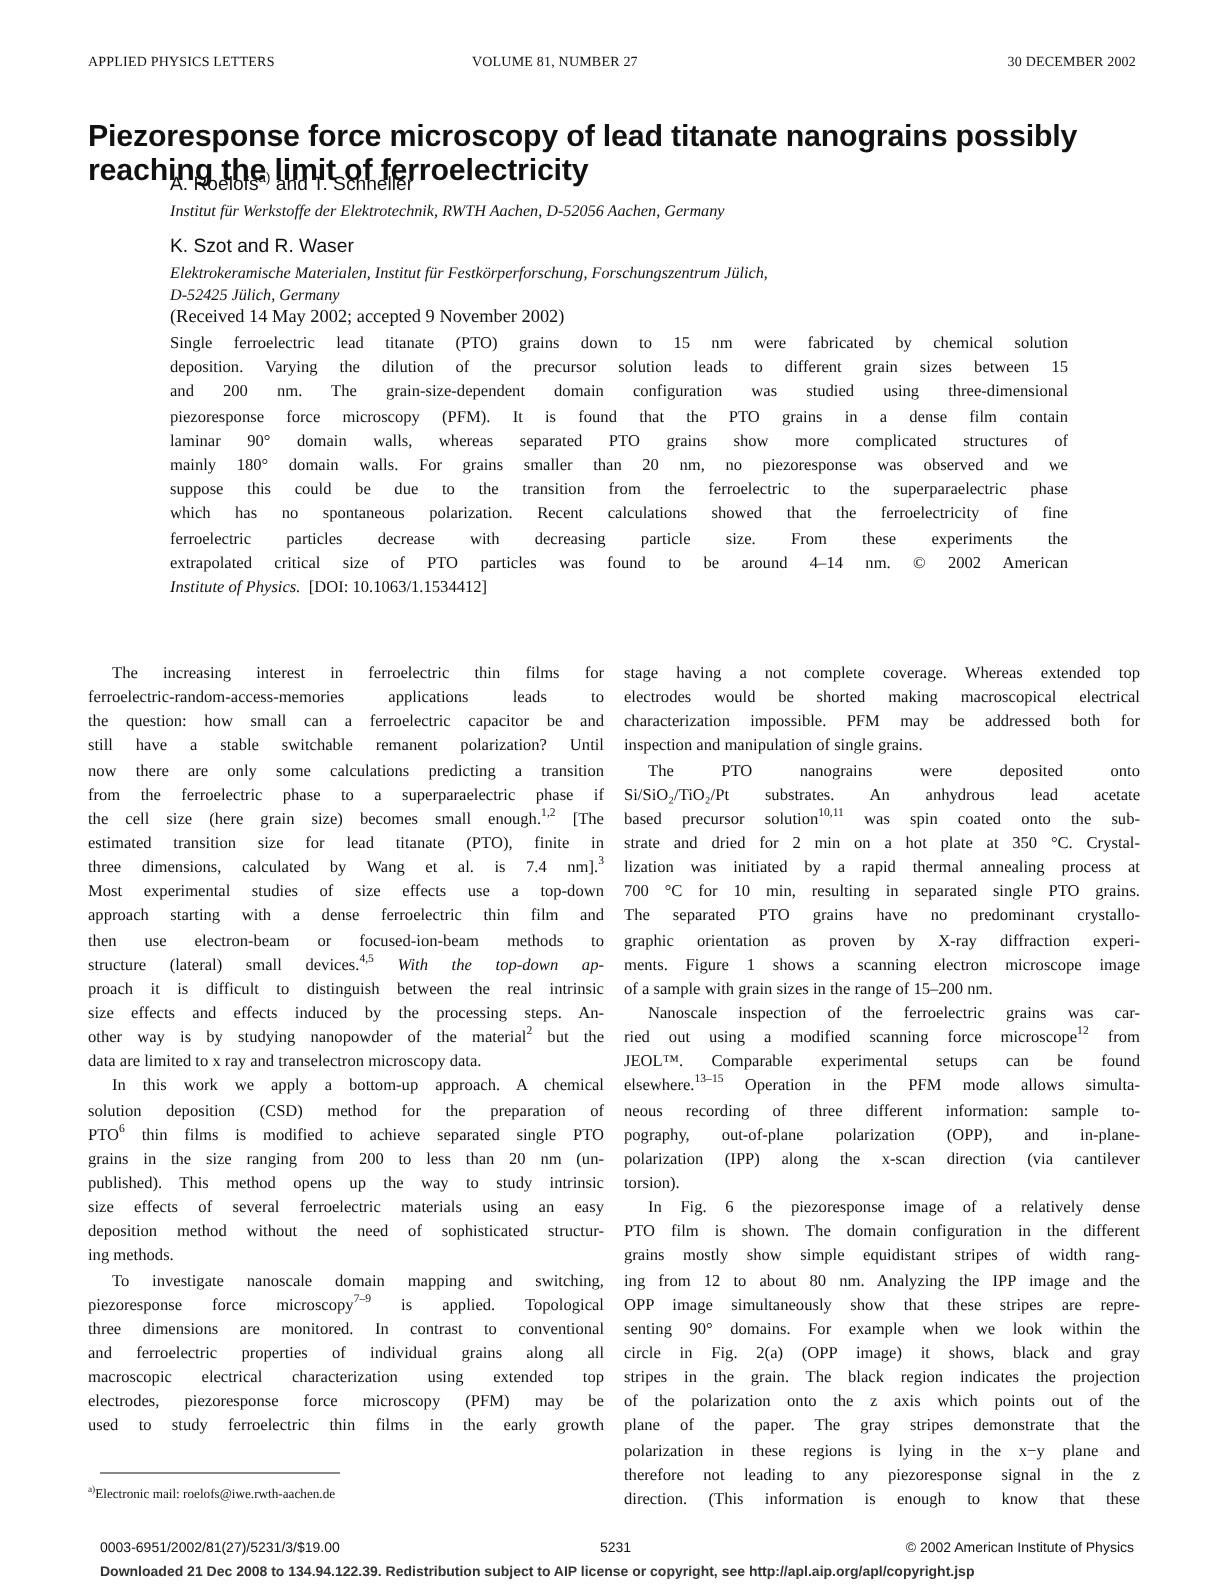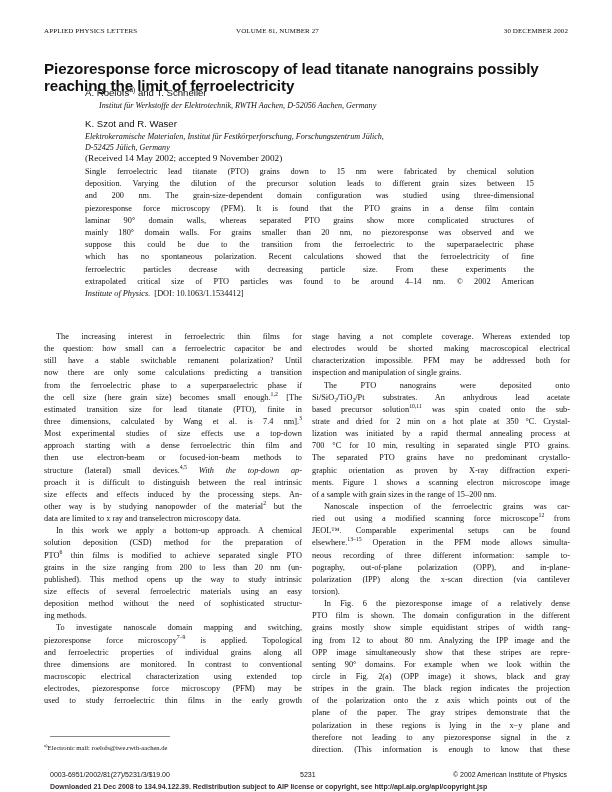--- a/index.html
+++ b/index.html
@@ -49,21 +49,21 @@
 <div class="abs running-head serif" id="rh-right">30 DECEMBER 2002</div>
 
 <div class="abs title sans">
   <div>Piezoresponse force microscopy of lead titanate nanograins possibly</div>
   <div>reaching the limit of ferroelectricity</div>
 </div>
 
 <div class="abs authors sans" style="left:85px; top:87px;">
   <span>A. Roelofs</span><sup>a)</sup><span> and T. Schneller</span>
 </div>
-<div class="abs affil serif" style="left:99px; top:101px;">Institut für Werkstoffe der Elektrotechnik, RWTH Aachen, D-52056 Aachen, Germany</div>
+<div class="abs affil serif" style="left:85px; top:101px;">Institut für Werkstoffe der Elektrotechnik, RWTH Aachen, D-52056 Aachen, Germany</div>
 
 <div class="abs authors sans" style="left:85px; top:118px;">K. Szot and R. Waser</div>
 <div class="abs affil serif" style="left:85px; top:132px;">Elektrokeramische Materialen, Institut für Festkörperforschung, Forschungszentrum Jülich,</div>
 <div class="abs affil serif" style="left:85px; top:142.5px;">D-52425 Jülich, Germany</div>
 
 <div class="abs received serif" style="left:85px; top:153px;">(Received 14 May 2002; accepted 9 November 2002)</div>
 
 <div class="abs abstract serif" id="abstract">
     <span class="line">Single ferroelectric lead titanate (PTO) grains down to 15 nm were fabricated by chemical solution</span>
     <span class="line">deposition. Varying the dilution of the precursor solution leads to different grain sizes between 15</span>
@@ -73,20 +73,21 @@
     <span class="line">mainly 180° domain walls. For grains smaller than 20 nm, no piezoresponse was observed and we</span>
     <span class="line">suppose this could be due to the transition from the ferroelectric to the superparaelectric phase</span>
     <span class="line">which has no spontaneous polarization. Recent calculations showed that the ferroelectricity of fine</span>
     <span class="line">ferroelectric particles decrease with decreasing particle size. From these experiments the</span>
     <span class="line">extrapolated critical size of PTO particles was found to be around 4–14 nm.  © 2002 American</span>
     <span class="line last"><i>Institute of Physics.</i><span style="white-space: pre;">  [DOI: 10.1063/1.1534412]</span></span>
   </div>
 
 <div class="abs col serif" id="col-left">
     <span class="line indent"><span>The increasing interest in ferroelectric thin films for</span></span>
+    <span class="line"><span>ferroelectric-random-access-memories applications leads to</span></span>
     <span class="line"><span>the question: how small can a ferroelectric capacitor be and</span></span>
     <span class="line"><span>still have a stable switchable remanent polarization? Until</span></span>
     <span class="line"><span>now there are only some calculations predicting a transition</span></span>
     <span class="line"><span>from the ferroelectric phase to a superparaelectric phase if</span></span>
     <span class="line"><span>the cell size (here grain size) becomes small enough.</span><sup>1,2</sup><span style="white-space: pre;"> [The</span></span>
     <span class="line"><span>estimated transition size for lead titanate (PTO), finite in</span></span>
     <span class="line"><span>three dimensions, calculated by Wang et al. is 7.4 nm].</span><sup>3</sup></span>
     <span class="line"><span>Most experimental studies of size effects use a top-down</span></span>
     <span class="line"><span>approach starting with a dense ferroelectric thin film and</span></span>
     <span class="line"><span>then use electron-beam or focused-ion-beam methods to</span></span>
@@ -98,22 +99,22 @@
     <span class="line indent"><span>In this work we apply a bottom-up approach. A chemical</span></span>
     <span class="line"><span>solution deposition (CSD) method for the preparation of</span></span>
     <span class="line"><span>PTO</span><sup>6</sup><span style="white-space: pre;"> thin films is modified to achieve separated single PTO</span></span>
     <span class="line"><span>grains in the size ranging from 200 to less than 20 nm (un-</span></span>
     <span class="line"><span>published). This method opens up the way to study intrinsic</span></span>
     <span class="line"><span>size effects of several ferroelectric materials using an easy</span></span>
     <span class="line"><span>deposition method without the need of sophisticated structur-</span></span>
     <span class="line last"><span>ing methods.</span></span>
     <span class="line indent"><span>To investigate nanoscale domain mapping and switching,</span></span>
     <span class="line"><span>piezoresponse force microscopy</span><sup>7–9</sup><span style="white-space: pre;"> is applied. Topological</span></span>
+    <span class="line"><span>three dimensions are monitored. In contrast to conventional</span></span>
     <span class="line"><span>and ferroelectric properties of individual grains along all</span></span>
-    <span class="line"><span>three dimensions are monitored. In contrast to conventional</span></span>
     <span class="line"><span>macroscopic electrical characterization using extended top</span></span>
     <span class="line"><span>electrodes, piezoresponse force microscopy (PFM) may be</span></span>
     <span class="line"><span>used to study ferroelectric thin films in the early growth</span></span>
   </div>
 <div class="abs col serif" id="col-right">
     <span class="line"><span>stage having a not complete coverage. Whereas extended top</span></span>
     <span class="line"><span>electrodes would be shorted making macroscopical electrical</span></span>
     <span class="line"><span>characterization impossible. PFM may be addressed both for</span></span>
     <span class="line last"><span>inspection and manipulation of single grains.</span></span>
     <span class="line indent"><span>The PTO nanograins were deposited onto</span></span>

